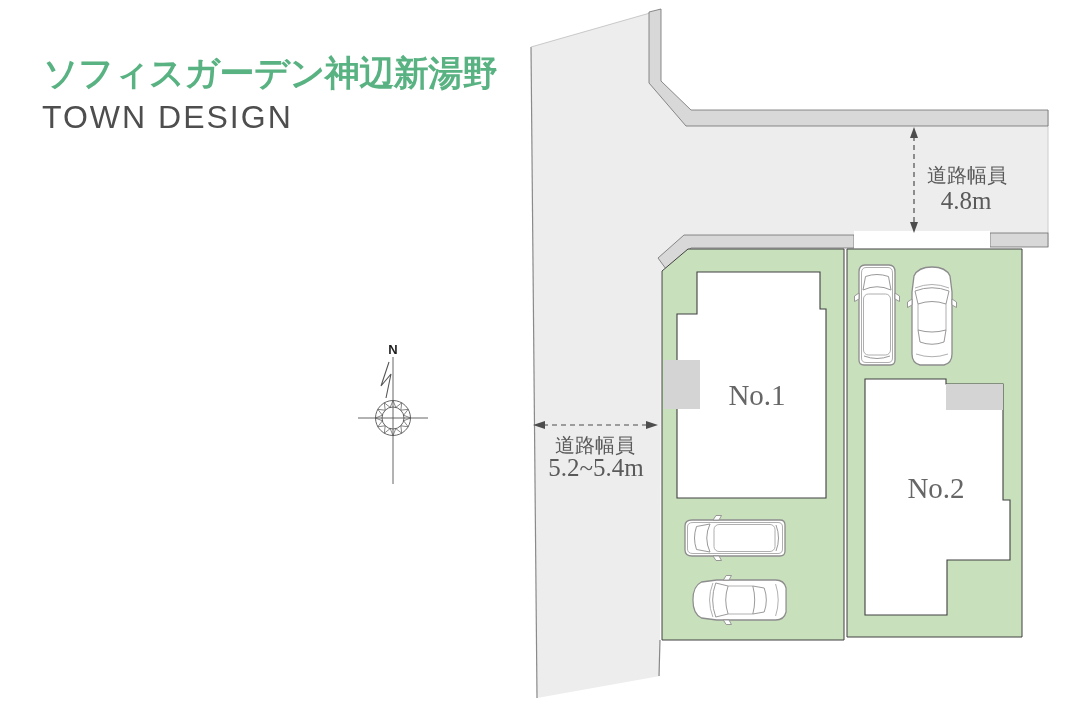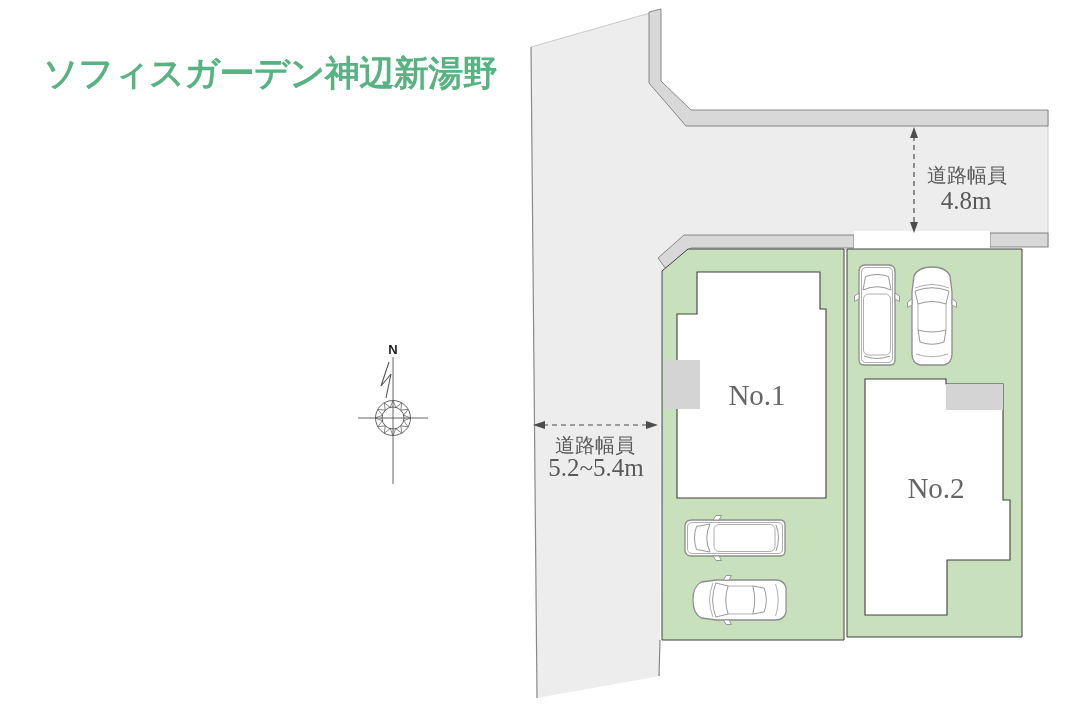--- a/index.html
+++ b/index.html
@@ -15,20 +15,21 @@
   .roadwidth{font-size:25px;}
   .lotlabel{font-size:29px;fill:#666666;}
   .northtxt{font-family:"Liberation Sans","DejaVu Sans",sans-serif;font-size:13px;font-weight:bold;fill:#1d1d1d;}
 </style>
 </head>
 <body>
 
 <div id="stage">
 
   <div class="title">ソフィスガーデン神辺新湯野</div>
+  <div class="subtitle">TOWN DESIGN</div>
 
   <svg width="1080" height="720" viewBox="0 0 1080 720">
     <defs>
 
       <g id="car-van">
         <path d="M8,2 L32,2 Q38,2 38,9 L38,97 Q38,102 33,102 L7,102 Q2,102 2,97 L2,9 Q2,2 8,2 Z" fill="#ffffff" stroke="#8d8d8d" stroke-width="1.3"></path>
         <path d="M9,4.5 L31,4.5 Q35.5,4.5 35.5,10 L35.5,95 Q35.5,99.5 31,99.5 L9,99.5 Q4.5,99.5 4.5,95 L4.5,10 Q4.5,4.5 9,4.5 Z" fill="none" stroke="#9a9a9a" stroke-width="0.8"></path>
         <path d="M6,27 Q20,20.5 34,27 L31.5,13.5 Q20,9.5 8.5,13.5 Z" fill="none" stroke="#8d8d8d" stroke-width="0.9"></path>
         <rect x="6.5" y="31" width="27" height="61" rx="5" fill="none" stroke="#9a9a9a" stroke-width="0.8"></rect>
         <path d="M7,93 Q20,98 33,93" fill="none" stroke="#8d8d8d" stroke-width="0.9"></path>

